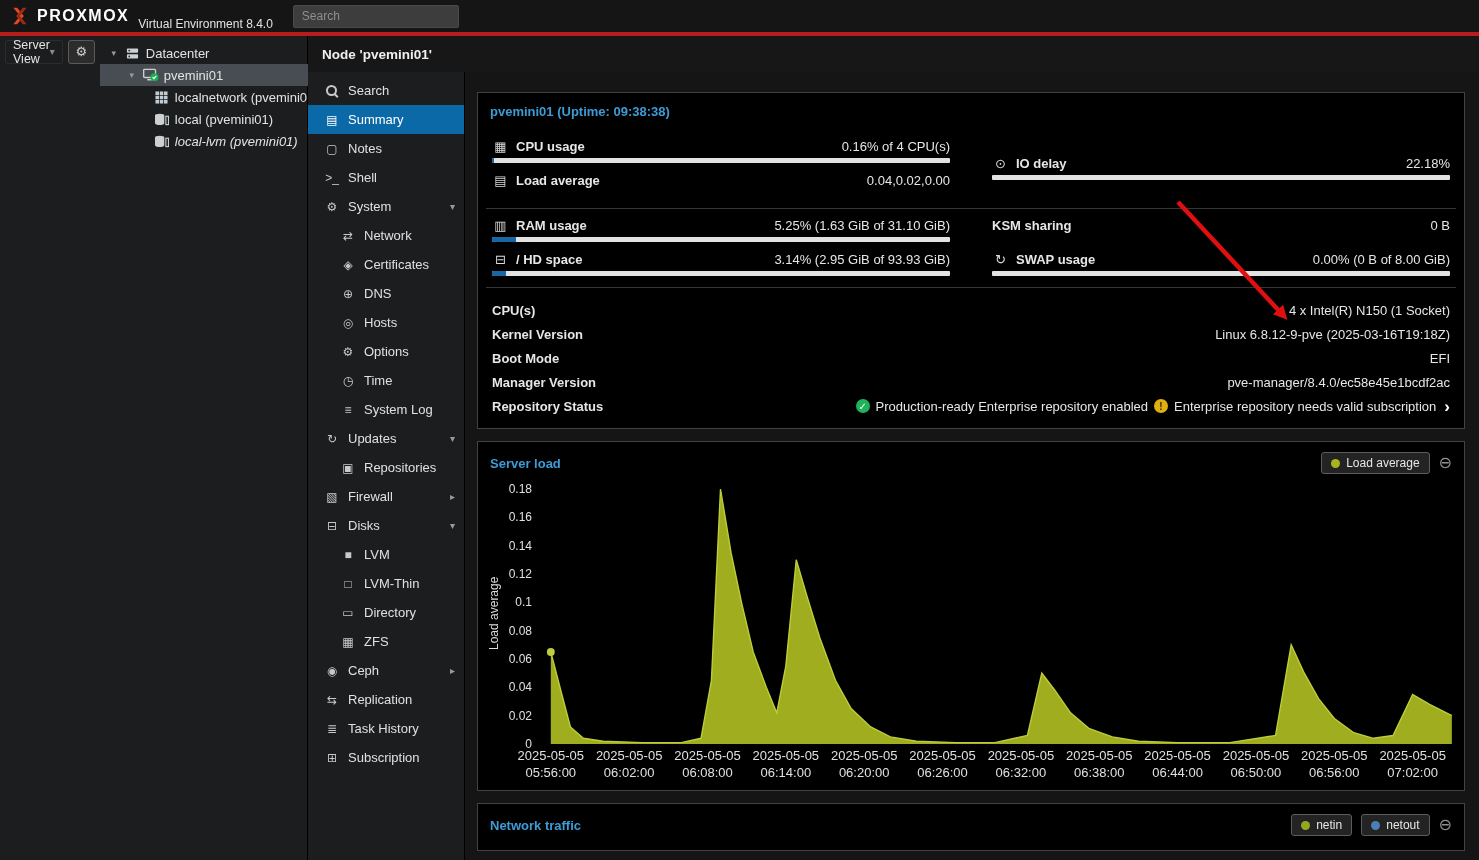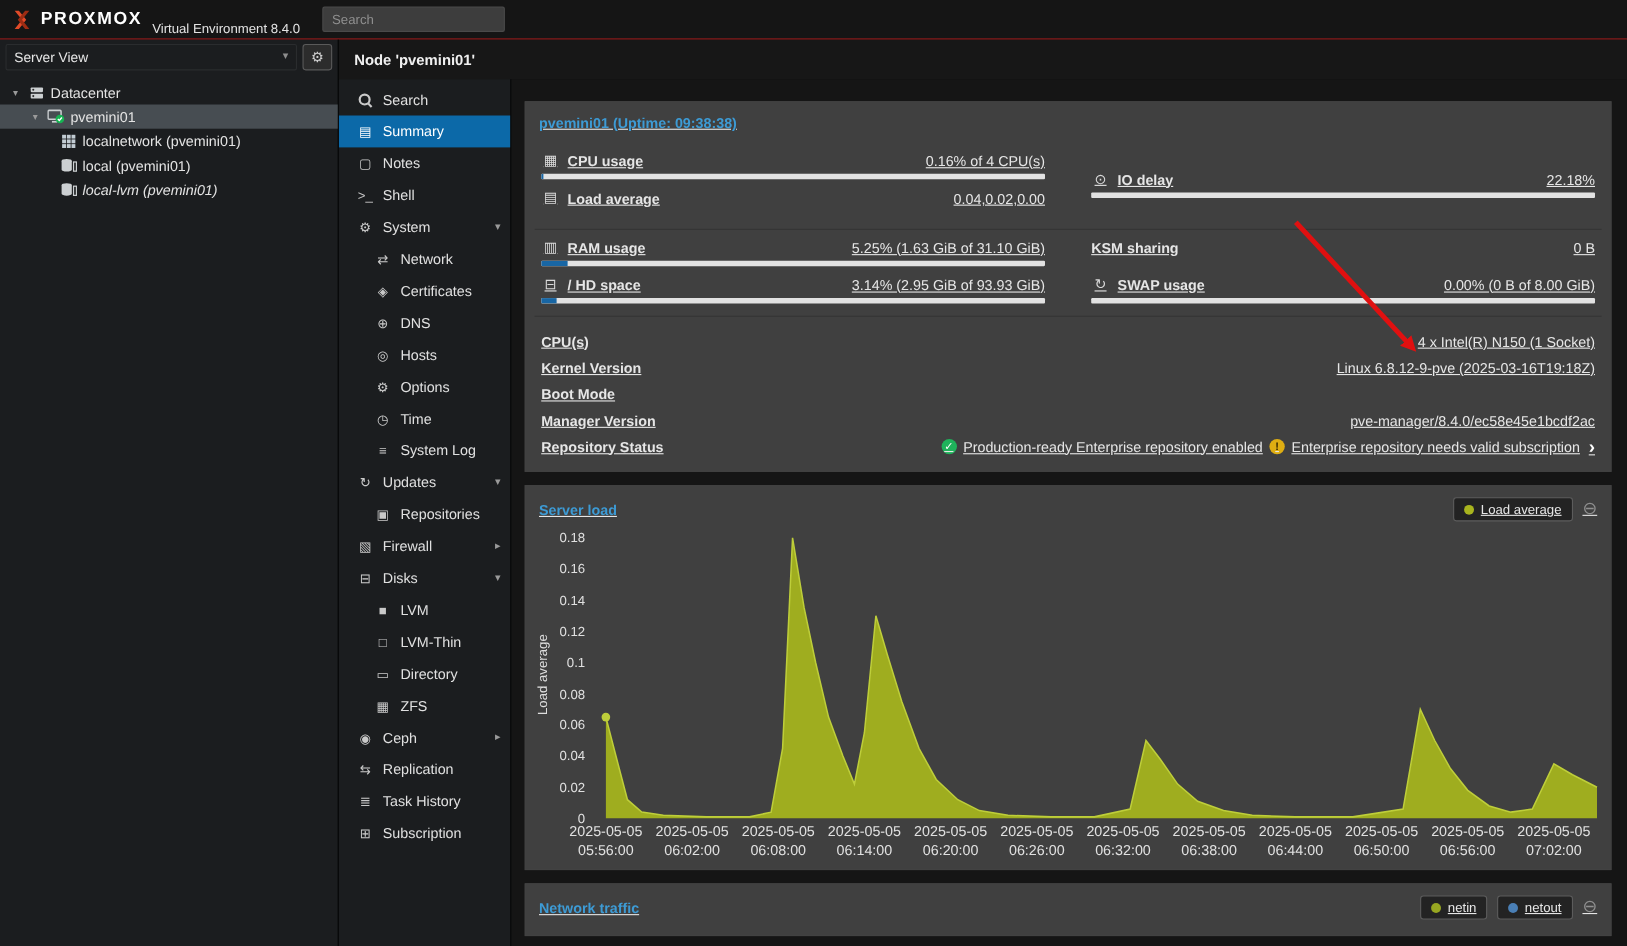--- a/index.html
+++ b/index.html
@@ -1,31 +1,31 @@
 <!DOCTYPE html>
 <html><head>
 <meta charset="utf-8">
 <style>
   *{margin:0;padding:0;box-sizing:border-box;}
   html,body{width:1479px;height:860px;overflow:hidden;background:#141414;color:#e6e6e6;
     font-family:"Liberation Sans","DejaVu Sans",sans-serif;font-size:13px;}
   .app{position:relative;width:100%;height:100%;display:flex;flex-direction:column;}
 
   
-  .topbar{height:36px;flex:0 0 36px;background:#151515;display:flex;align-items:center;padding:0 10px;border-bottom:1px solid #b91c1c;}
+  .topbar{height:36px;flex:0 0 36px;background:#151515;display:flex;align-items:center;padding:0 10px;border-bottom:4px solid #b91c1c;}
   .brand{display:flex;align-items:center;gap:7px;}
   .brand-name{font-weight:bold;font-size:16px;letter-spacing:1.5px;color:#fff;}
   .brand-sub{font-size:12px;color:#e3e3e3;margin-left:2px;margin-top:16px;}
   .top-search{margin-left:20px;width:166px;height:23px;background:#3d3d3d;border:1px solid #4a4a4a;border-radius:2px;color:#ddd;padding:0 8px;font-size:12px;outline:none;}
   .top-search::placeholder{color:#8f8f8f;}
 
   .main-row{flex:1;display:flex;min-height:0;}
 
   
-  .tree-panel{width:308px;flex:0 0 308px;background:#1b1d1f;border-right:1px solid #000;display:flex;flex-direction:column;}
+  .tree-panel{width:308px;flex:0 0 308px;background:#1b1d1f;border-right:1px solid #000;display:flex;flex-direction:row;}
   .tree-head{height:31px;flex:0 0 31px;display:flex;align-items:center;padding:3px 5px;gap:5px;}
   .view-select{flex:1;height:24px;display:flex;align-items:center;padding:0 7px;color:#e6e6e6;font-size:12.5px;cursor:pointer;border:1px solid #2a2c2e;border-radius:2px;}
   .dd-caret{margin-left:auto;color:#8d8d8d;font-size:10px;}
   .gear-btn{width:27px;height:24px;background:#2c2c2c;border:1px solid #5a5a5a;border-radius:3px;color:#cfcfcf;font-size:13px;line-height:1;cursor:pointer;}
   .tree{padding-top:6px;}
   .tree-row{height:22px;display:flex;align-items:center;gap:5px;color:#e3e3e3;cursor:pointer;white-space:nowrap;}
   .tree-row.sel{background:#474d52;}
   .tcaret{color:#9a9a9a;font-size:9px;width:12px;text-align:center;}
   .icon{display:inline-flex;align-items:center;justify-content:center;width:16px;color:#c9c9c9;}
   .icon svg{display:block;}
@@ -45,21 +45,21 @@
   .nav-item .icon{font-size:12px;}
   .ncaret{margin-left:auto;color:#9a9a9a;font-size:10px;}
   .mag{position:relative;width:12px;height:12px;display:inline-block;}
   .mag::before{content:"";position:absolute;left:0;top:0;width:7px;height:7px;border:2px solid currentColor;border-radius:50%;}
   .mag::after{content:"";position:absolute;left:8.5px;top:8.5px;width:5px;height:2px;background:currentColor;transform:rotate(45deg);transform-origin:0 0;}
 
   
   .content{flex:1;background:#151515;padding:8px 14px 0 12px;overflow:hidden;position:relative;min-width:0;}
   .toolbar{height:32px;display:flex;align-items:center;}
   .pkg-btn{height:24px;padding:0 11px;background:#282828;border:1px solid #6a6a6a;border-radius:3px;color:#e8e8e8;font-size:12px;cursor:pointer;}
-  .panel{background:#404040;border:1px solid #424242;margin-top:12px;padding:6px 8px 8px;text-decoration:underline;}
+  .panel{background:#000000;border:1px solid #424242;margin-top:12px;padding:6px 8px 8px;}
   .panel-title{color:#3d9bd5;font-weight:bold;font-size:13px;}
   .summary-title-row{display:block;padding:5px 4px 11px;}
 
   .band{display:grid;grid-template-columns:1fr 1fr;column-gap:42px;padding:4px 6px 6px;border-bottom:1px solid #353535;}
   .bcol{display:flex;flex-direction:column;justify-content:center;}
   .gauge{height:34px;display:flex;flex-direction:column;}
   .g-row{height:24px;display:flex;align-items:center;gap:7px;}
   .g-row .icon{width:17px;color:#d9d9d9;font-size:13px;}
   .g-label{font-weight:bold;}
   .g-value{margin-left:auto;}
@@ -382,20 +382,21 @@
                 <div class="info-row">
                   <span class="info-label">CPU(s)</span>
                   <span class="info-value">4 x Intel(R) N150 (1 Socket)</span>
                 </div>
                 <div class="info-row">
                   <span class="info-label">Kernel Version</span>
                   <span class="info-value">Linux 6.8.12-9-pve (2025-03-16T19:18Z)</span>
                 </div>
                 <div class="info-row">
                   <span class="info-label">Boot Mode</span>
+                  <span class="info-value">EFI</span>
                 </div>
                 <div class="info-row">
                   <span class="info-label">Manager Version</span>
                   <span class="info-value">pve-manager/8.4.0/ec58e45e1bcdf2ac</span>
                 </div>
                 <div class="info-row">
                   <span class="info-label">Repository Status</span>
                   <span class="repo-wrap">
                     <span class="badge ok">✓</span>
                     <span>Production-ready Enterprise repository enabled</span>

